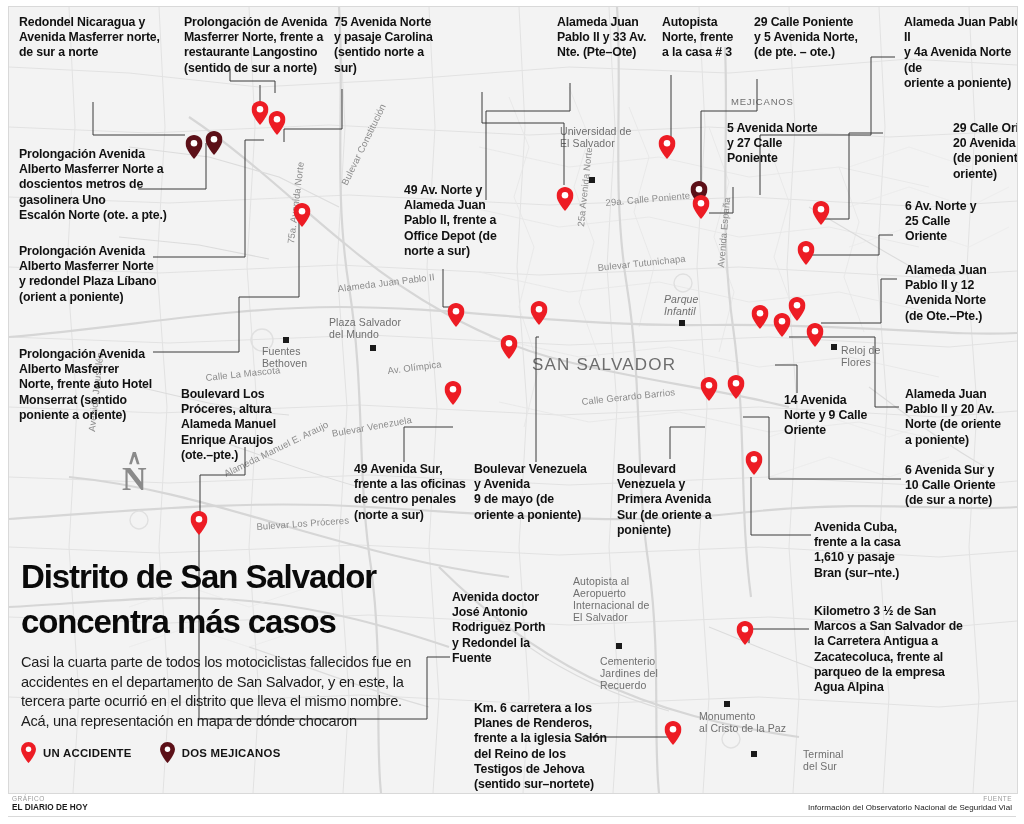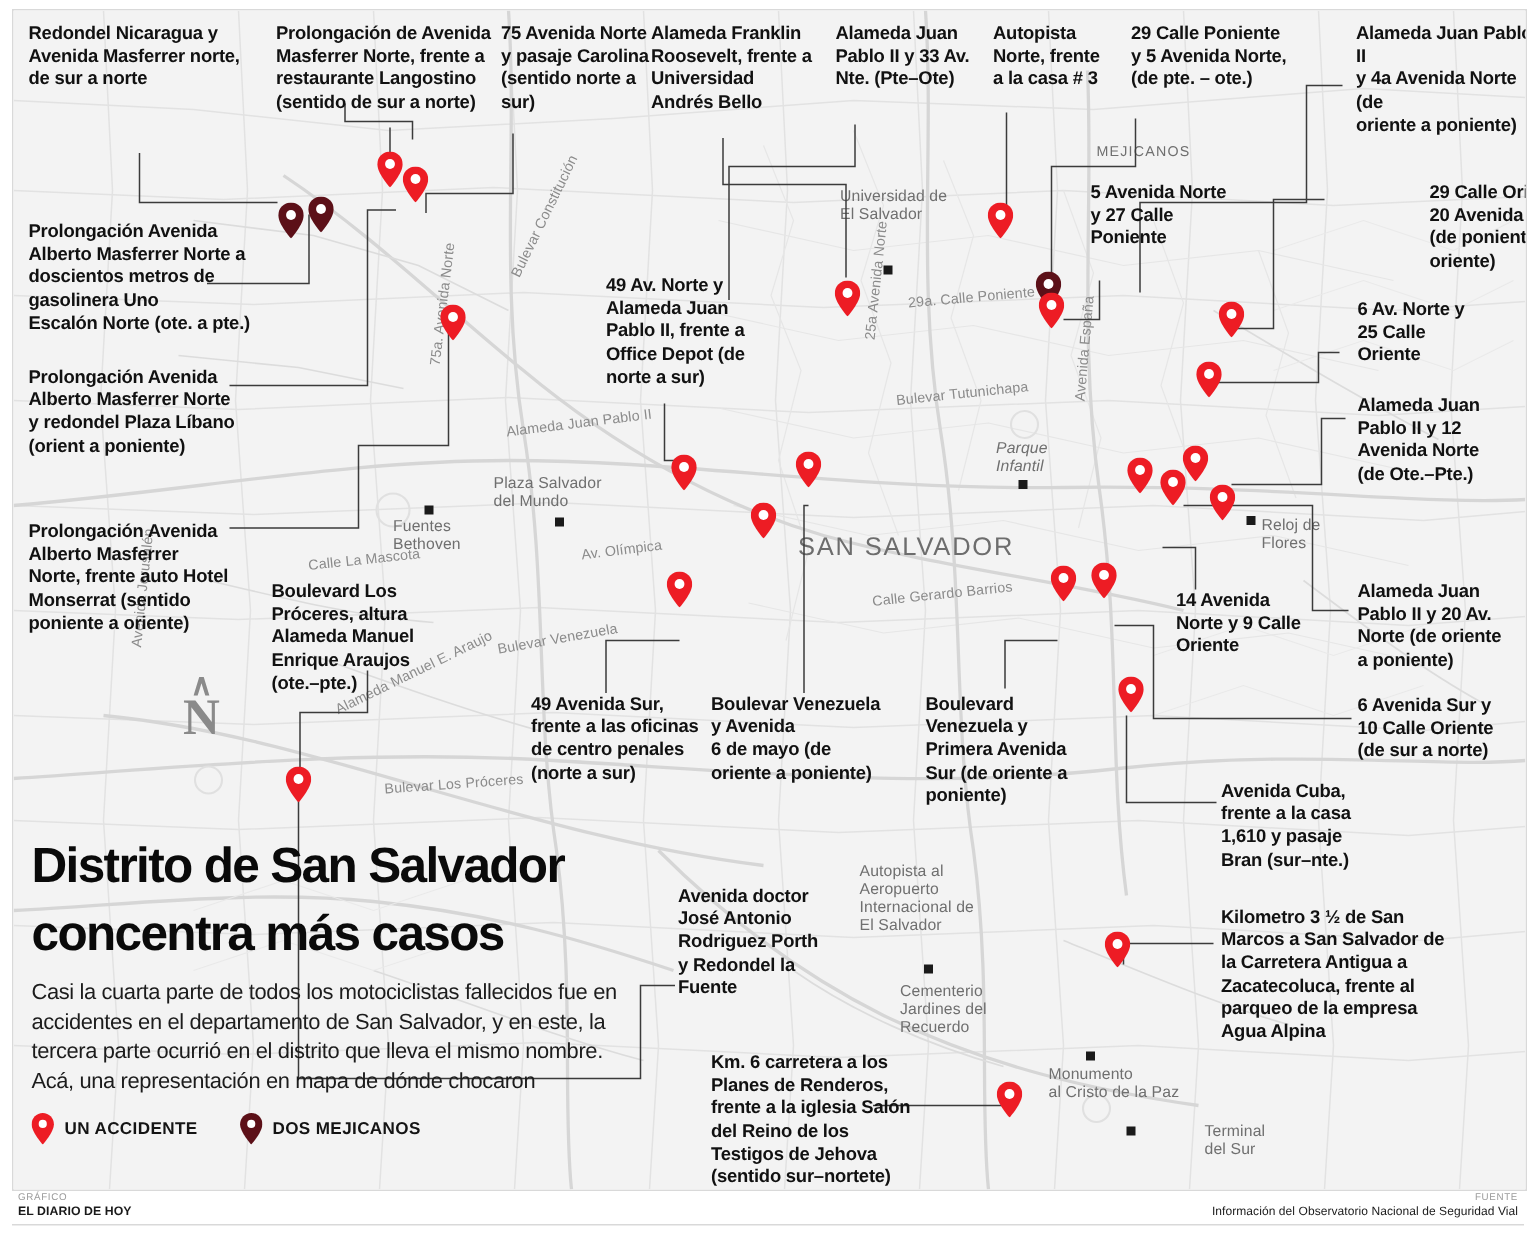--- a/index.html
+++ b/index.html
@@ -518,24 +518,20 @@
 Avenida Masferrer norte,
 de sur a norte</div>
     <div class="callout" style="left:175px;top:8px;width:150px;">Prolongación de Avenida
 Masferrer Norte, frente a
 restaurante Langostino
 (sentido de sur a norte)</div>
     <div class="callout" style="left:325px;top:8px;width:100px;">75 Avenida Norte
 y pasaje Carolina
 (sentido norte a
 sur)</div>
-    <div class="callout" style="left:425px;top:8px;width:120px;">Alameda Franklin
-Roosevelt, frente a
-Universidad
-Andrés Bello</div>
     <div class="callout" style="left:548px;top:8px;width:100px;">Alameda Juan
 Pablo II y 33 Av.
 Nte. (Pte–Ote)</div>
     <div class="callout" style="left:653px;top:8px;width:88px;">Autopista
 Norte, frente
 a la casa # 3</div>
     <div class="callout" style="left:745px;top:8px;width:130px;">29 Calle Poniente
 y 5 Avenida Norte,
 (de pte. – ote.)</div>
     <div class="callout" style="left:895px;top:8px;width:122px;">Alameda Juan Pablo II
@@ -591,21 +587,21 @@
     <div class="callout" style="left:896px;top:456px;width:118px;">6 Avenida Sur y
 10 Calle Oriente
 (de sur a norte)</div>
 
     <div class="callout" style="left:345px;top:455px;width:130px;">49 Avenida Sur,
 frente  a las oficinas
 de centro penales
 (norte a sur)</div>
     <div class="callout" style="left:465px;top:455px;width:130px;">Boulevar Venezuela
 y Avenida
-6 de mayo (de
+9 de mayo (de
 oriente a poniente)</div>
     <div class="callout" style="left:608px;top:455px;width:110px;">Boulevard
 Venezuela y
 Primera Avenida
 Sur (de oriente a
 poniente)</div>
     <div class="callout" style="left:805px;top:513px;width:110px;">Avenida Cuba,
 frente a la casa
 1,610 y pasaje
 Bran (sur–nte.)</div>

